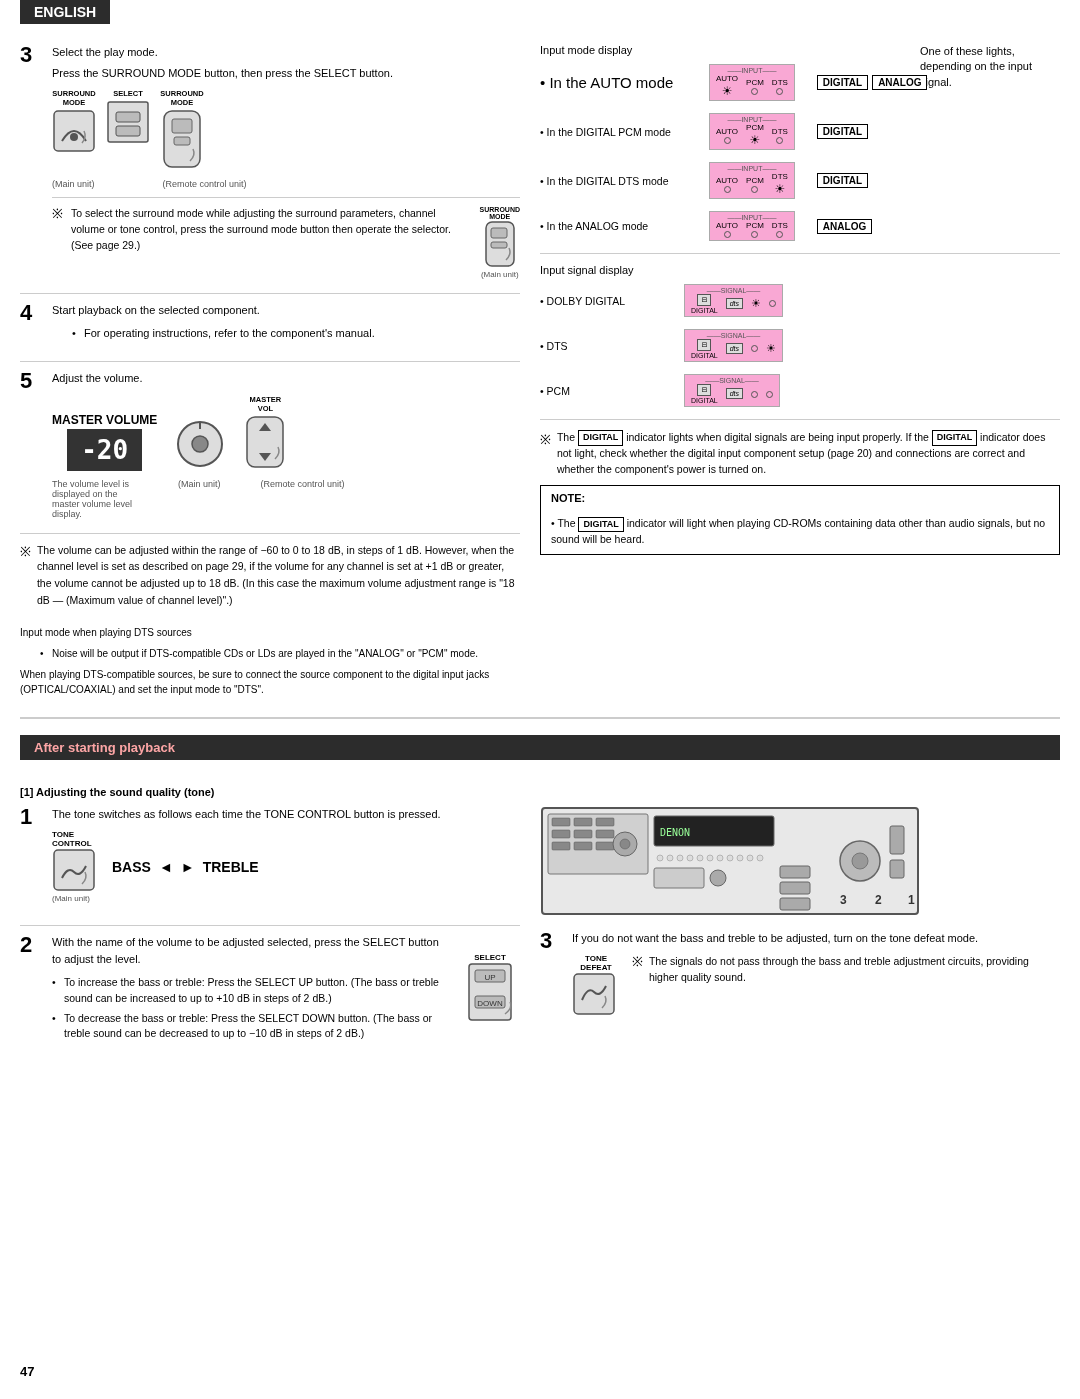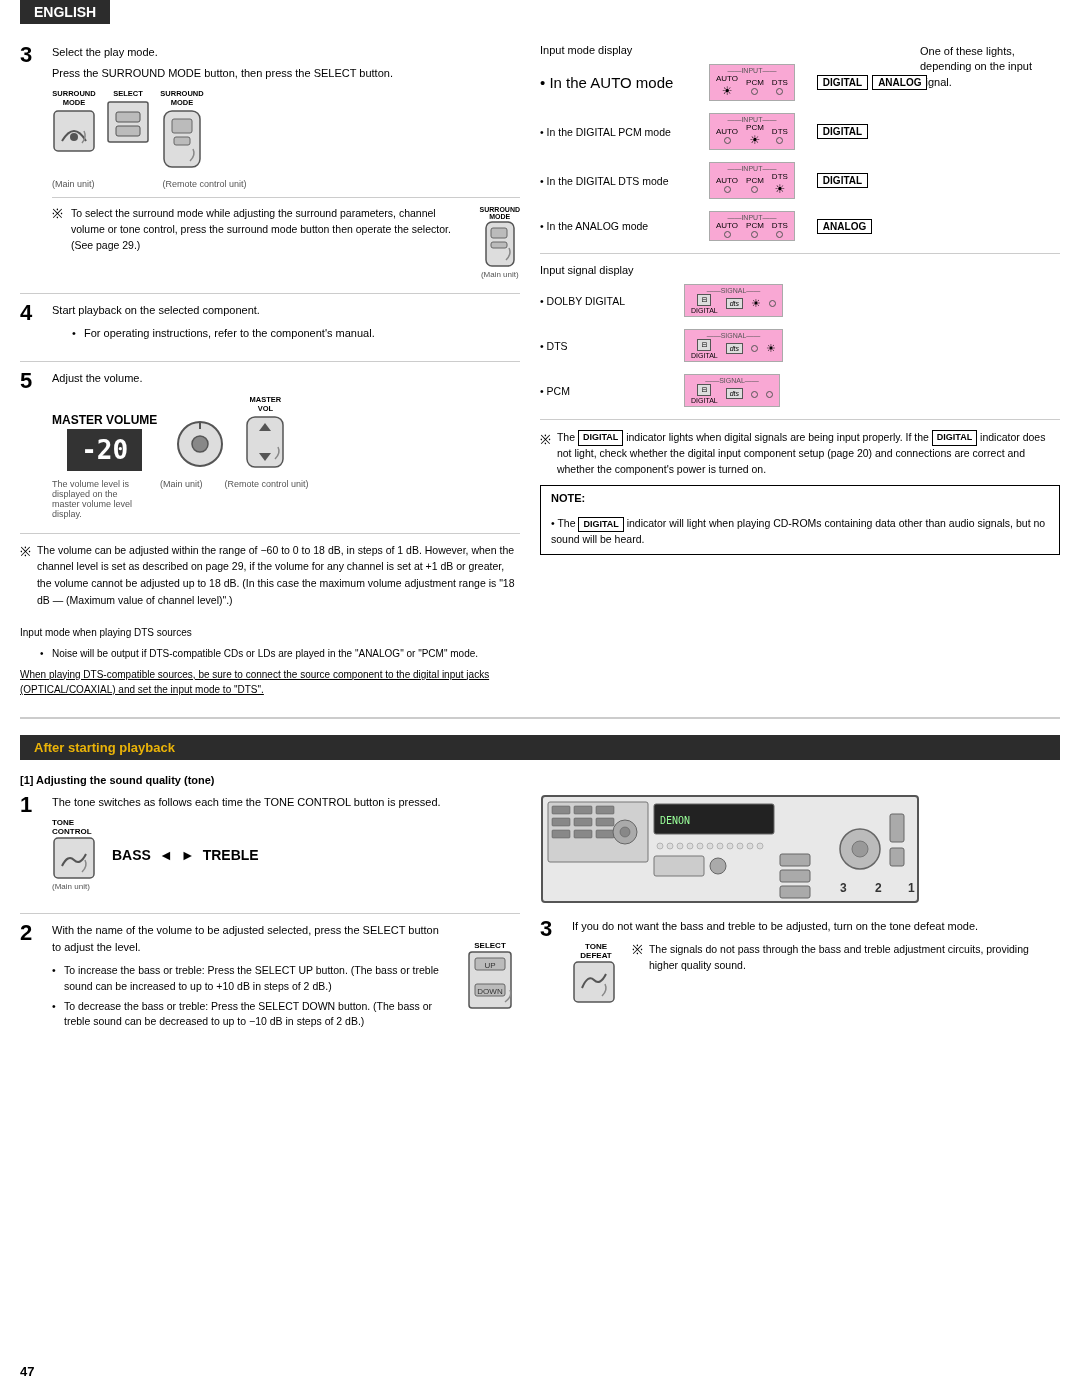--- a/index.html
+++ b/index.html
@@ -119,25 +119,25 @@
       width: 7px;
       height: 7px;
       border-radius: 50%;
       border: 1px solid #555;
       display: inline-block;
     }
 
     
     .section-header {
       background: #2c2c2c;
-      color: #eab308;
+      color: #fca5a5;
       font-size: 13px;
       font-weight: bold;
       padding: 5px 14px;
-      margin: 16px 0 14px 0;
+      margin: 16px 0 26px 0;
     }
 
     .subsection-header {
       font-weight: bold;
       font-size: 11px;
       margin-bottom: 8px;
     }
 
     
     .vol-display {
@@ -374,41 +374,41 @@
               <div style="font-size:7.5px; text-align:center; font-weight:bold; margin-bottom:2px;">MASTER<br>VOL</div>
               <svg width="44" height="54">
                 <rect x="4" y="2" width="36" height="50" rx="8" fill="#ddd" stroke="#555" stroke-width="1.5"></rect>
                 <polygon points="22,8 28,16 16,16" fill="#555"></polygon>
                 <polygon points="22,46 28,38 16,38" fill="#555"></polygon>
                 <path d="M32 44 Q38 38 35 32" fill="none" stroke="#888" stroke-width="1.5"></path>
               </svg>
             </div>
           </div>
 
-          <div style="display:flex; gap:10px; margin-top:4px; font-size:9px; color:#555;">
+          <div style="display:flex; gap:28px; margin-top:4px; font-size:9px; color:#555;">
             <div style="max-width:90px;">The volume level is displayed on the master volume level display.</div>
             <div style="margin-left:8px;">(Main unit)</div>
             <div style="margin-left:12px;">(Remote control unit)</div>
           </div>
         </div>
       </div>
 
       <hr class="divider">
 
       <div style="display:flex; gap:6px; margin: 6px 0 10px 0;">
         <span style="font-size:13px;">※</span>
         <p class="ast-note">The volume can be adjusted within the range of −60 to 0 to 18 dB, in steps of 1 dB. However, when the channel level is set as described on page 29, if the volume for any channel is set at +1 dB or greater, the volume cannot be adjusted up to 18 dB. (In this case the maximum volume adjustment range is "18 dB — (Maximum value of channel level)".)</p>
       </div>
 
       <div style="font-size:10px; line-height:1.5; margin-bottom:6px;">
         <p style="margin-bottom:4px;">Input mode when playing DTS sources</p>
         <ul class="note-block">
           <li>Noise will be output if DTS-compatible CDs or LDs are played in the "ANALOG" or "PCM" mode.</li>
         </ul>
-        <p style="margin-top:4px;text-decoration:underline;">When playing DTS-compatible sources, be sure to connect the source component to the digital input jacks (OPTICAL/COAXIAL) and set the input mode to "DTS".</p>
+        <p style="margin-top:4px;">When playing DTS-compatible sources, be sure to connect the source component to the digital input jacks (OPTICAL/COAXIAL) and set the input mode to "DTS".</p>
       </div>
     </div>
 
     <div class="right-col">
 
       <div style="font-size:11px; margin-bottom:6px;">
         <span>Input mode display</span>
         <span style="float:right; font-size:11px; max-width:140px; display:inline-block; line-height:1.4;">One of these lights, depending on the input signal.</span>
       </div>
 

